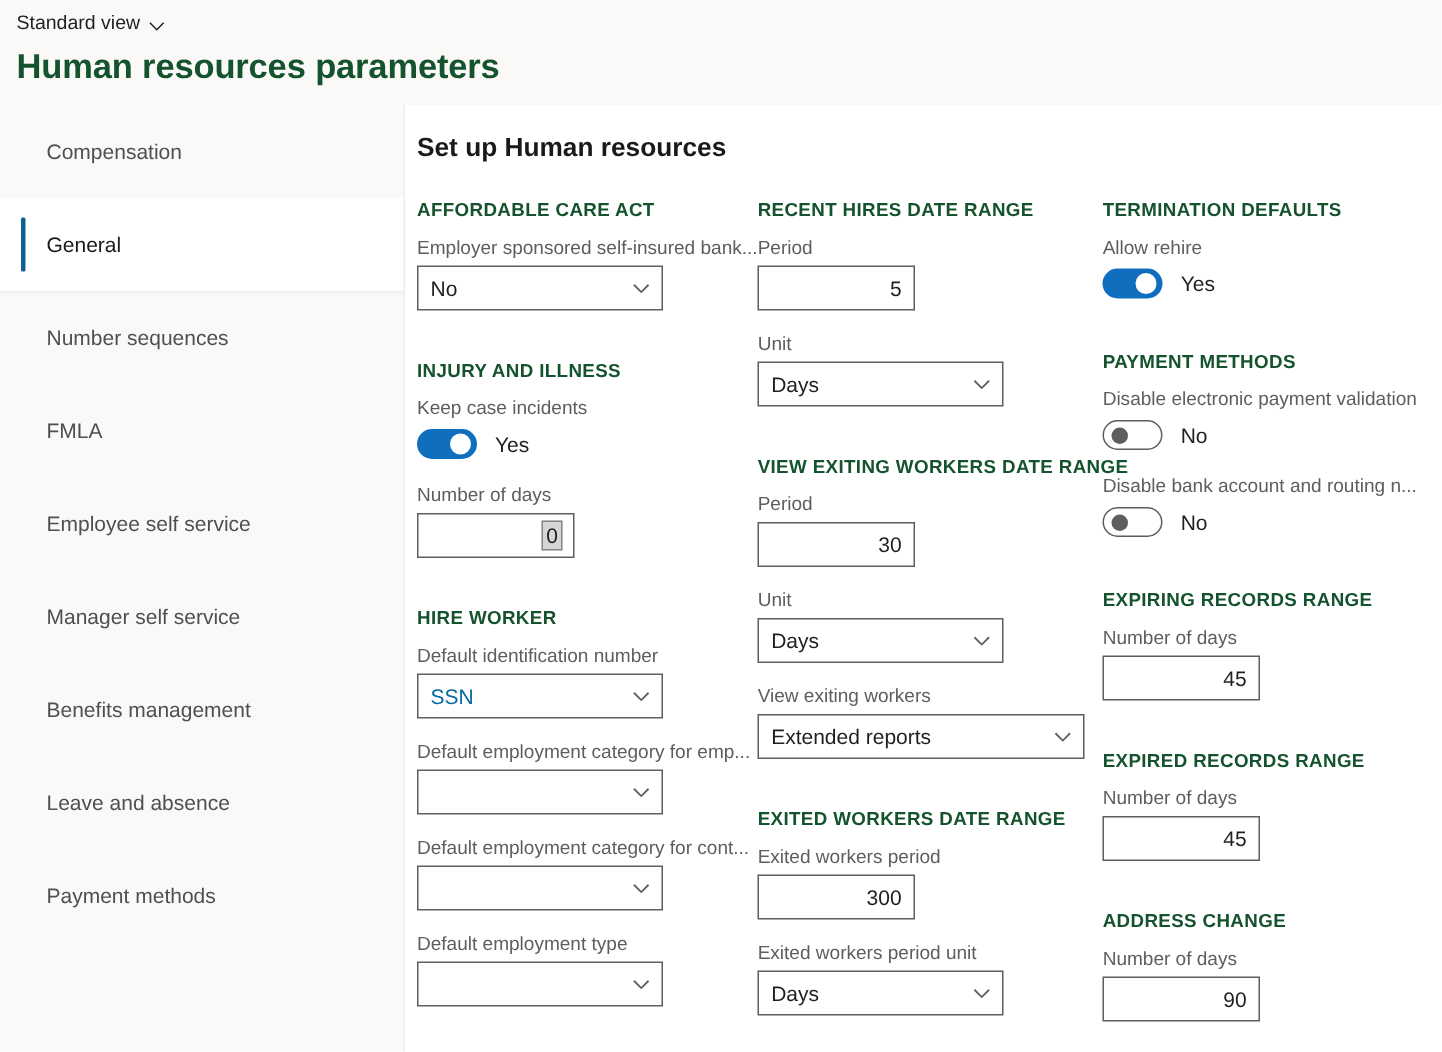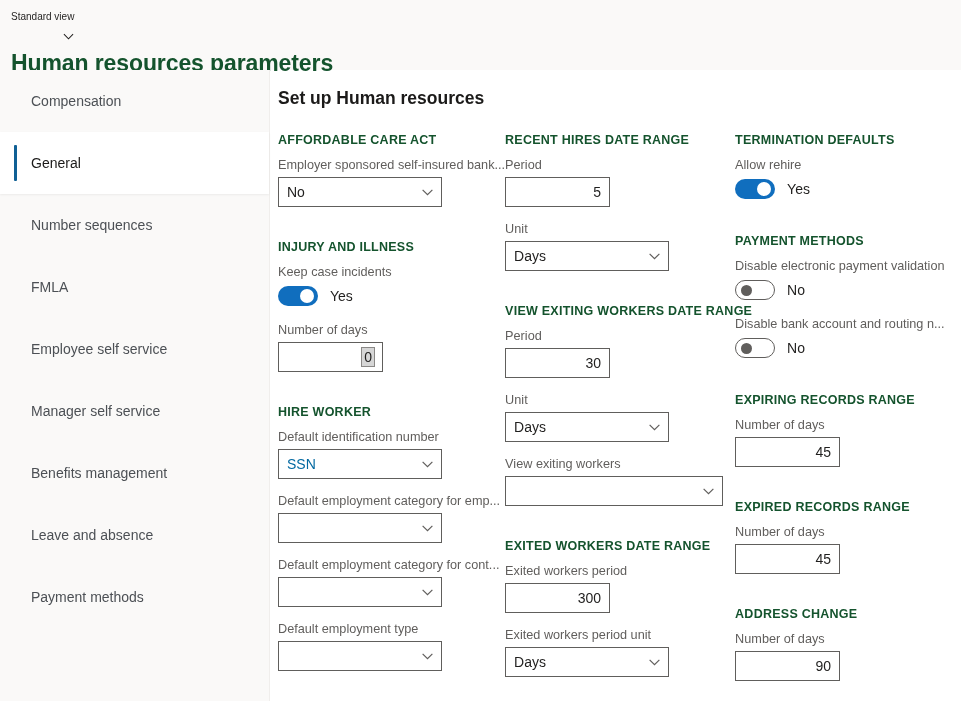--- a/index.html
+++ b/index.html
@@ -16,25 +16,24 @@
   .app-header {
     background: #faf9f8;
     height: 70px;
     padding: 6px 0 0 11px;
     position: relative;
   }
   .view-selector {
     display: inline-flex;
     align-items: flex-end;
     gap: 6px;
-    font-size: 10px;
+    font-size: 13px;
     color: #201f1e;
     cursor: pointer;
     line-height: 18px;
-    flex-direction: column;
   }
   .view-selector .chev {
     display: inline-block;
     width: 11px; height: 11px;
     position: relative;
     top: -1px;
   }
   .view-selector .chev svg { display:block; }
   .page-title {
     font-size: 23px;
@@ -390,20 +389,21 @@
             <span class="chev-dd">
               <svg viewBox="0 0 12 12" width="13" height="13">
                   <path d="M1.5 4 L6 8.5 L10.5 4" fill="none" stroke="#605e5c" stroke-width="1.1"></path>
                 </svg>
             </span>
           </div>
         </div>
         <div class="field">
           <div class="field-label">View exiting workers</div>
           <div class="combo w218">
+            <span class="cv">Extended reports</span>
             <span class="chev-dd">
               <svg viewBox="0 0 12 12" width="13" height="13">
                   <path d="M1.5 4 L6 8.5 L10.5 4" fill="none" stroke="#605e5c" stroke-width="1.1"></path>
                 </svg>
             </span>
           </div>
         </div>
 
         <div class="section-gap"></div>
         <div class="section-head">EXITED WORKERS DATE RANGE</div>

